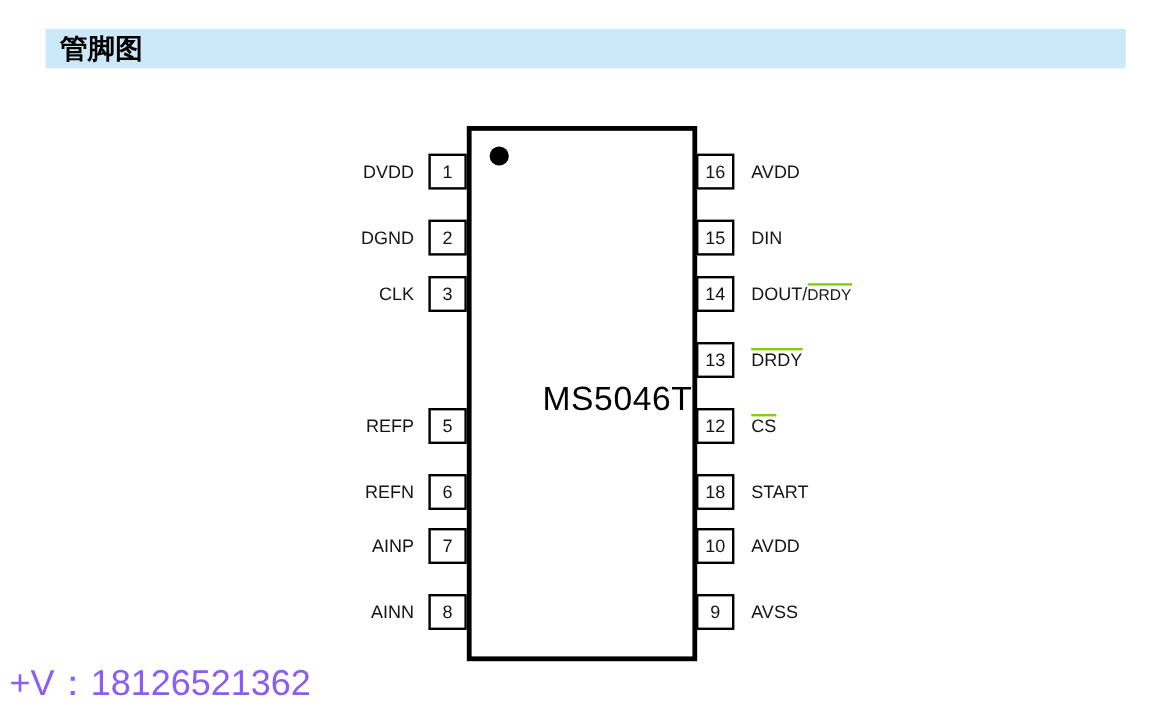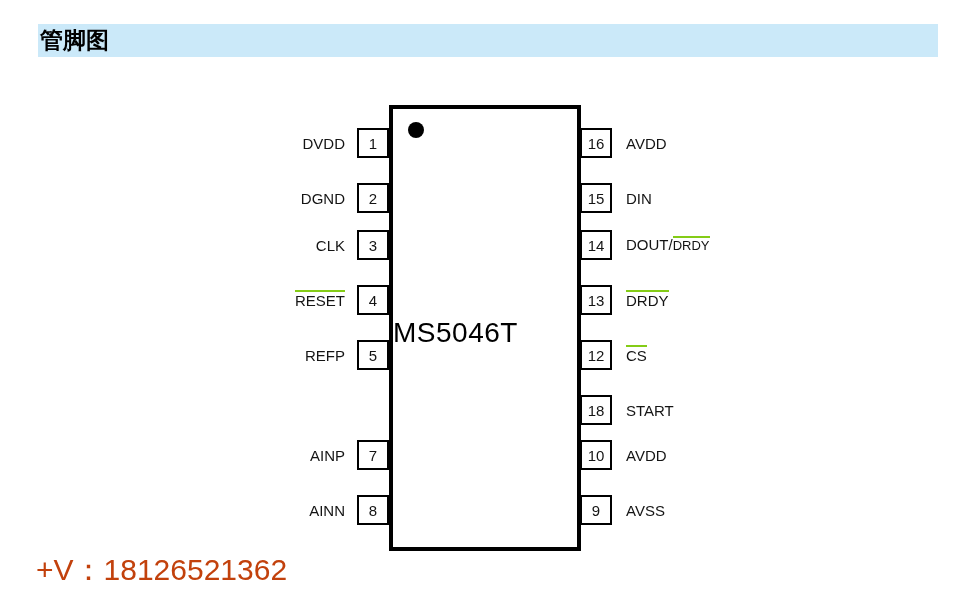--- a/index.html
+++ b/index.html
@@ -12,38 +12,38 @@
   }
   
   .header-bar{
     position:absolute;left:38px;top:24px;
     width:900px;height:33px;
     background:#cbe9f9;
   }
   .header-title{
     font-family:"Liberation Serif","DejaVu Serif",serif;
     font-weight:bold;font-size:23px;line-height:33px;
-    color:#000;padding-left:2px;
+    color:#000;padding-left:12px;
     white-space:nowrap;
   }
   
   .chip{
     position:absolute;left:389px;top:105px;
     width:192px;height:446px;
     border:4px solid #000;background:#ffffff;
     box-sizing:border-box;
   }
   .pin1-dot{
     position:absolute;left:15px;top:13px;
     width:16px;height:16px;border-radius:50%;
     background:#000;
   }
   .chip-name{
     position:absolute;left:0;right:0;top:207px;
-    text-align:left;
+    text-align:right;
     font-size:28px;line-height:1.2;color:#000;
     letter-spacing:0.5px;
   }
   
   .pin-row{
     position:absolute;height:30px;
     display:flex;align-items:center;
     font-size:15px;color:#141414;
   }
   .pin-left{left:0;width:389px;justify-content:flex-end;}
@@ -60,22 +60,22 @@
   }
   .pin-label{white-space:nowrap;}
   .ov{
     display:inline-block;
     border-top:2px solid #84cc16;
     padding-top:1px;line-height:1.1;
   }
   .ov-sub{font-size:13px;}
   
   .footer-contact{
-    position:absolute;left:36px;top:550px;
-    font-size:30px;line-height:40px;color:#c2410c;
+    position:absolute;left:8px;top:550px;
+    font-size:30px;line-height:40px;color:#8b5cf6;
     white-space:nowrap;
   }
 </style>
 </head>
 <body>
 
 <div class="page">
 
   <div class="header-bar">
     <div class="header-title">管脚图</div>
@@ -97,30 +97,30 @@
     <span class="pin-box">
         <span>2</span>
       </span>
   </div>
   <div class="pin-row pin-left" style="top:230px">
     <span class="pin-label">CLK</span>
     <span class="pin-box">
         <span>3</span>
       </span>
   </div>
-  <div class="pin-row pin-left" style="top:285px">
-    <span class="pin-label ov">RESET</span>
-    <span class="pin-box">
-        <span>4</span>
-      </span>
-  </div>
   <div class="pin-row pin-left" style="top:340px">
     <span class="pin-label">REFP</span>
     <span class="pin-box">
         <span>5</span>
+      </span>
+  </div>
+  <div class="pin-row pin-left" style="top:395px">
+    <span class="pin-label">REFN</span>
+    <span class="pin-box">
+        <span>6</span>
       </span>
   </div>
   <div class="pin-row pin-left" style="top:440px">
     <span class="pin-label">AINP</span>
     <span class="pin-box">
         <span>7</span>
       </span>
   </div>
   <div class="pin-row pin-left" style="top:495px">
     <span class="pin-label">AINN</span>

